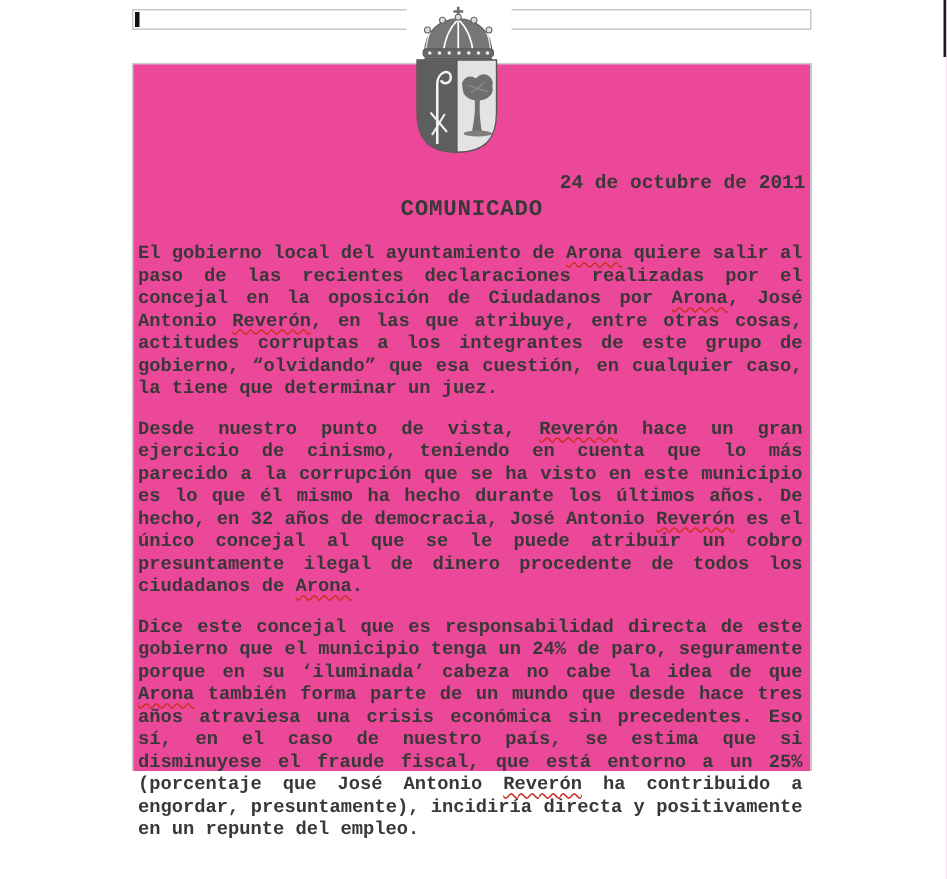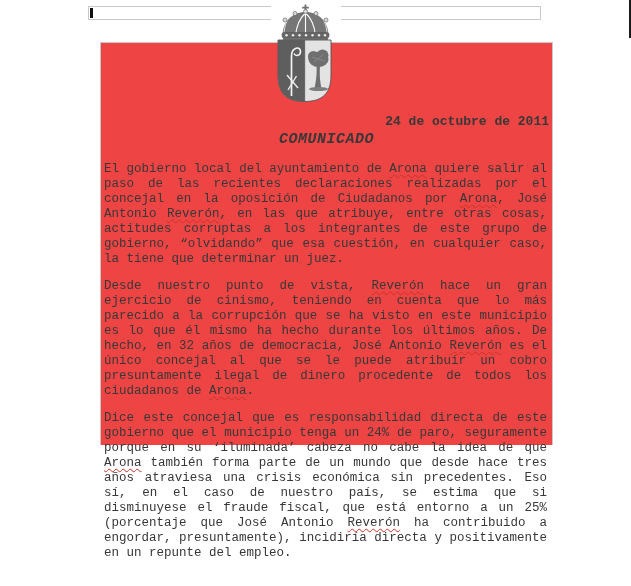--- a/index.html
+++ b/index.html
@@ -19,38 +19,39 @@
     border:1px solid var(--border-color);background:#fff;
   }
   .text-cursor{
     position:absolute;left:1px;top:1px;width:3px;height:10px;background:#101010;
   }
   .corner-mark{
     position:absolute;right:0;top:0;width:2px;height:38px;background:#1a1a1a;
   }
   
   .doc{
-    position:absolute;left:100px;top:42px;width:453px;height:403px;
-    border:1px solid var(--border-color);border-bottom:none;background:#ef4444;
+    position:absolute;left:88px;top:42px;width:453px;height:472px;
+    border:1px solid var(--border-color);border-bottom:none;background:#ec4899;
     padding:0 3px;
   }
   .date-line{
     margin-top:71px;text-align:right;font-weight:bold;
     font-size:13px;line-height:15px;white-space:pre;
   }
   .doc-title{
     text-align:center;font-weight:bold;font-size:15px;line-height:15px;
     letter-spacing:.5px;white-space:pre;
   }
-  .doc-title.first{margin-top:3px;font-style:italic;}
+  .doc-title.first{margin-top:3px;}
   .body-text{margin-top:15px;}
   .body-text p{
     font-size:12.5px;line-height:15px;
     text-align:justify;text-align-last:left;
     margin:0 2px 12px 0;
+    font-weight:bold;
   }
   .misspell{
     text-decoration:underline;
     text-decoration-style:wavy;
     text-decoration-color:var(--spellcheck-color);
     text-decoration-thickness:1px;
     text-underline-offset:2px;
   }
   
   .emblem{position:absolute;left:270px;top:0;width:72px;height:104px;}

